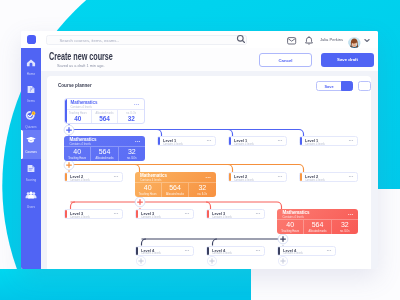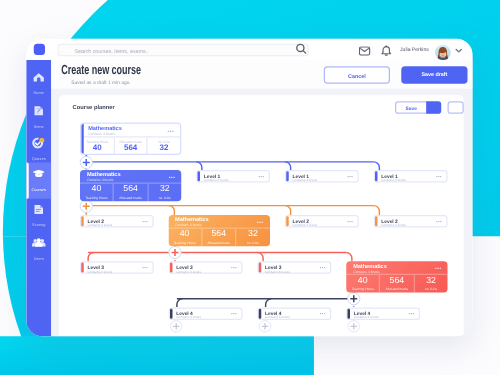--- a/index.html
+++ b/index.html
@@ -3,21 +3,21 @@
 <meta charset="utf-8">
 <style>
   html,body{margin:0;padding:0;}
   body{width:400px;height:300px;overflow:hidden;background:#ffffff;
        font-family:"Liberation Sans",sans-serif;}
   #stage{position:relative;width:400px;height:300px;overflow:hidden;background:#fcfcfe;}
   #bg{position:absolute;left:0;top:0;}
 
   
   .window{position:absolute;left:21px;top:31px;width:357px;height:238px;background:#fff;
-          border-radius:13px;box-shadow:0 9px 24px rgba(98,110,160,.15);overflow:hidden;}
+          border-radius:2px;box-shadow:0 9px 24px rgba(98,110,160,.15);overflow:hidden;}
 
   
   .topbar{position:absolute;left:0;top:0;width:357px;height:17px;background:#fff;}
   .logo{position:absolute;left:6px;top:4.3px;width:9px;height:9px;border-radius:2.8px;background:#4c5ef7;}
   .searchbox{position:absolute;left:25px;top:3.5px;width:201px;height:10px;background:#fcfcfd;
              border:.55px solid #eef0f5;border-radius:2.5px;box-sizing:border-box;}
   .searchbox span{position:absolute;left:12.5px;top:2.2px;font-size:4.3px;color:#a8adc0;letter-spacing:-.02px;white-space:nowrap;}
   .tb-icon{position:absolute;}
   .uname{position:absolute;left:299px;top:6.3px;font-size:4.1px;color:#55596c;letter-spacing:-.01px;white-space:nowrap;}
   .avatar{position:absolute;left:327px;top:4px;width:12.5px;height:12.5px;border-radius:50%;overflow:hidden;}

